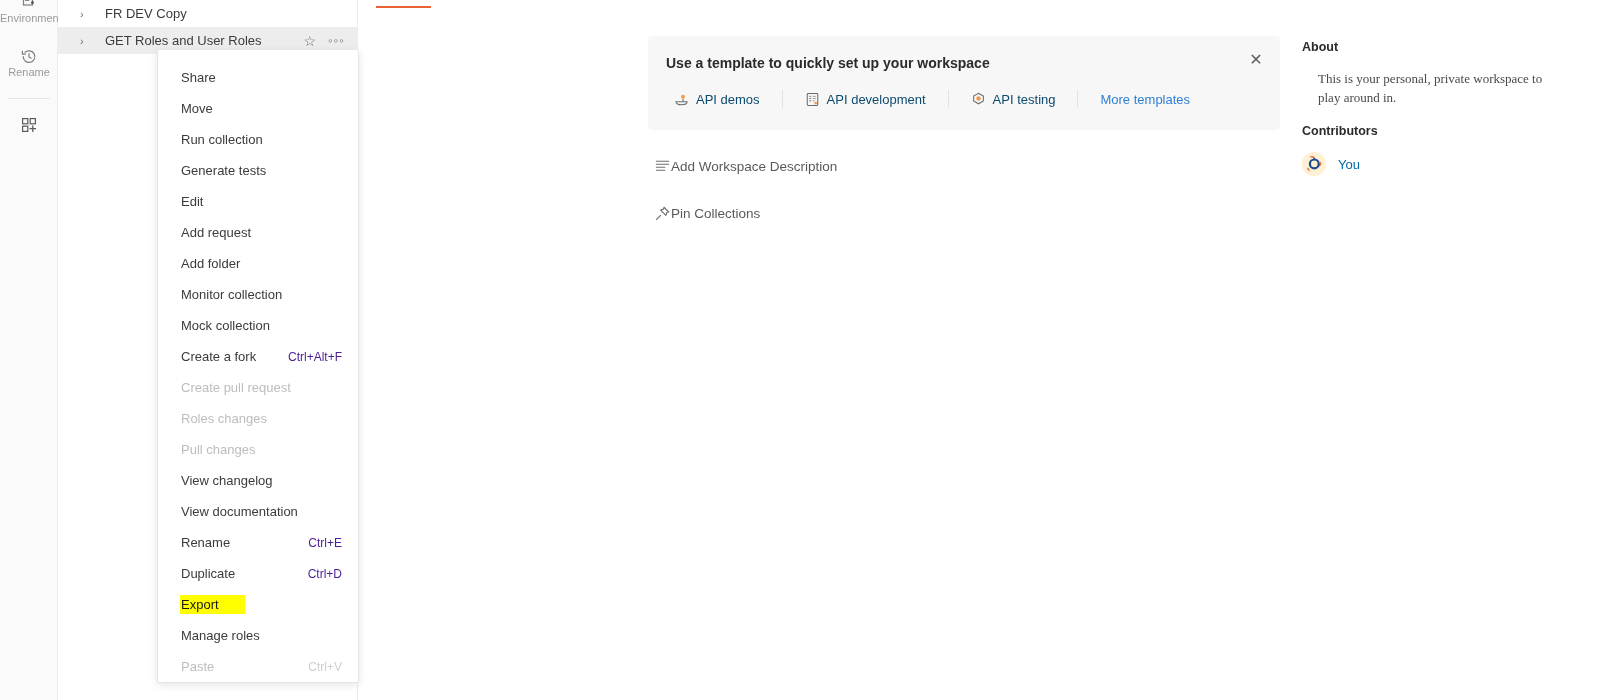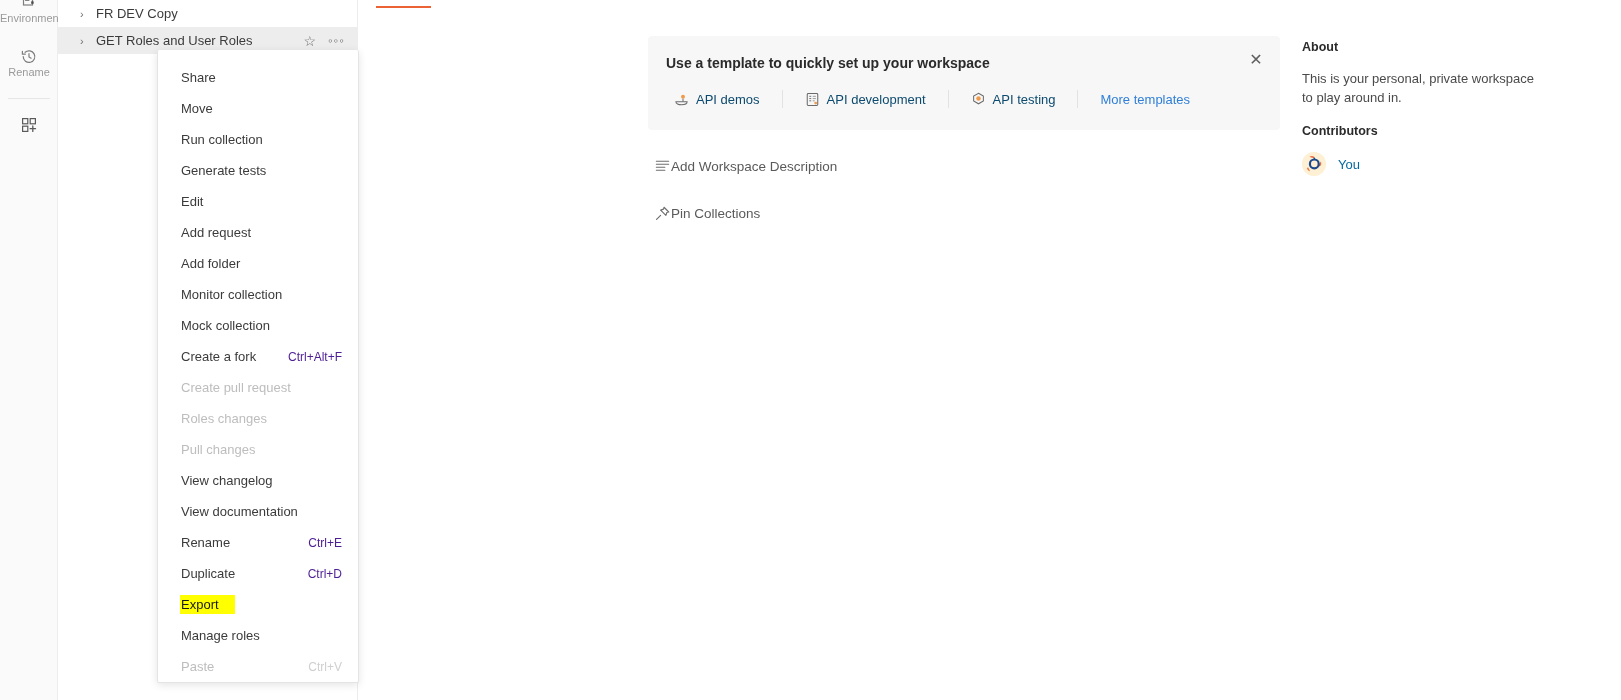--- a/index.html
+++ b/index.html
@@ -77,21 +77,21 @@
     cursor: pointer;
     white-space: nowrap;
   }
   .coll-row.selected { background: #ededed; }
   .coll-row .chev {
     width: 16px;
     color: #6f6f6f;
     font-size: 11px;
     flex: 0 0 16px;
   }
-  .coll-row .coll-name { flex: 1 1 auto; }
+  .coll-row .coll-name { flex: 1 1 auto; margin-left: 9px; }
   .coll-actions {
     position: absolute;
     right: 12px; top: 0;
     height: 27px;
     display: flex;
     align-items: center;
     gap: 12px;
     color: #6b6b6b;
   }
   .coll-actions .star { font-size: 14px; line-height: 1; }
@@ -125,21 +125,21 @@
   .ctx-item .ctx-label { flex: 0 0 auto; }
   .ctx-item .ctx-shortcut {
     margin-left: auto;
     color: #4c1d95;
     font-size: 12px;
   }
   .ctx-item.disabled .ctx-shortcut { color: #cfcfcf; }
   .ctx-item.marked .ctx-label {
     background: #ffff00;
     color: #1a1a1a;
-    padding: 2px 16px 2px 1px;
+    padding: 2px 26px 2px 1px;
     margin: -2px -26px -2px -1px;
   }
 
   
   .main {
     position: absolute;
     left: 358px; top: 0;
     right: 0; height: 700px;
     background: #ffffff;
   }
@@ -233,25 +233,26 @@
   .about-h {
     position: absolute;
     font-size: 12.5px;
     font-weight: bold;
     color: #2b2b2b;
     white-space: nowrap;
   }
   .about-h-about { top: 40px; left: 0; }
   .about-body {
     position: absolute;
-    top: 69px; left: 0;
+    top: 69px; left: 16px;
     width: 238px;
     font-size: 13px;
     line-height: 19px;
     color: #4a4a4a;
+    font-family: Liberation Serif, serif;
   }
   .about-h-contrib { top: 124px; left: 0; }
   .contrib-row {
     position: absolute;
     top: 152px; left: 0;
     display: flex;
     align-items: center;
     gap: 12px;
   }
   .avatar {

